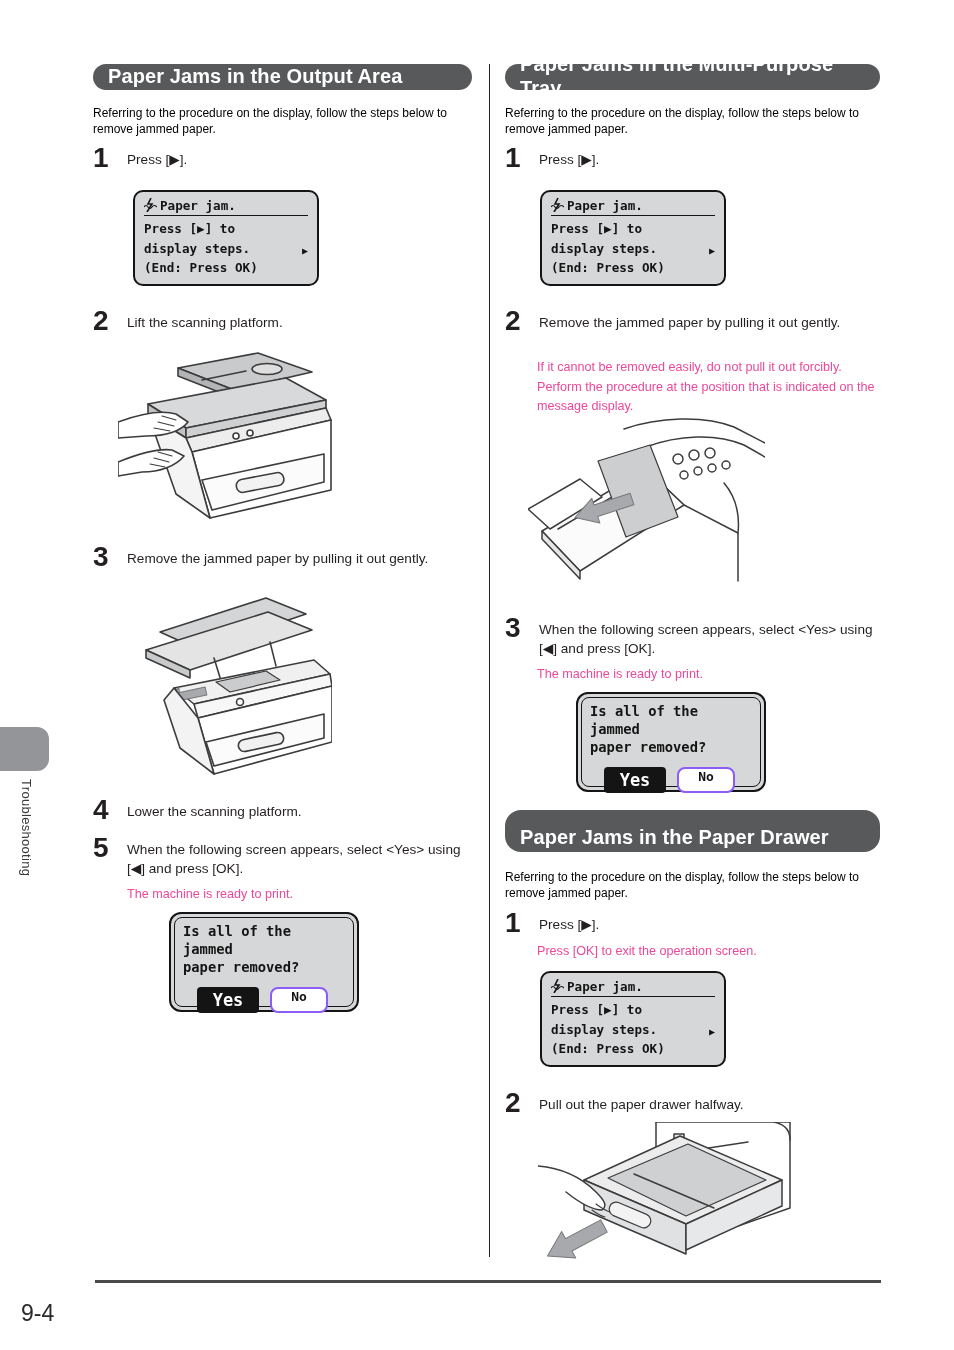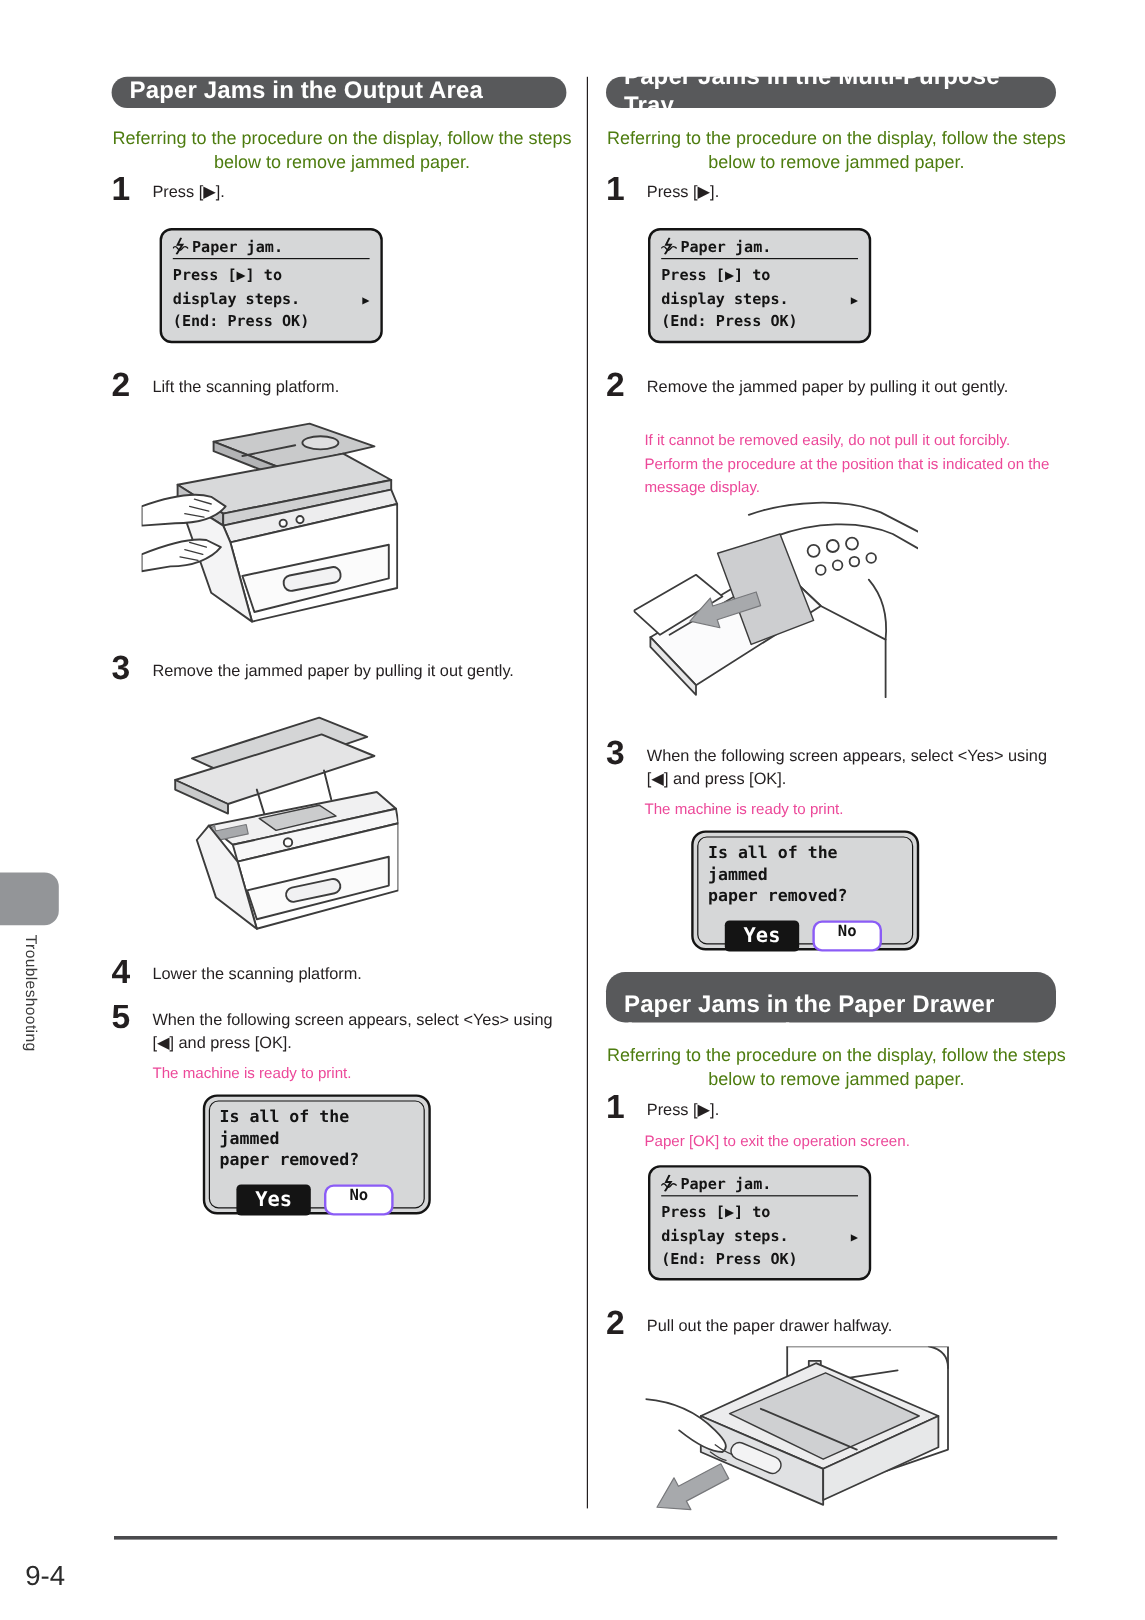--- a/index.html
+++ b/index.html
@@ -4,21 +4,21 @@
 <style>
   html,body{margin:0;padding:0;background:#ffffff;}
   .page{position:relative;width:954px;height:1350px;background:#ffffff;overflow:hidden;
         font-family:"Liberation Sans",sans-serif;color:#231f20;}
   
   .hdr{position:absolute;background:#58595b;color:#ffffff;font-weight:bold;
        font-size:20px;line-height:1.18;border-radius:14px;display:flex;align-items:center;
        padding:2px 10px 2px 15px;box-sizing:border-box;letter-spacing:.1px;}
   .hdr.two{align-items:flex-start;padding-top:16px;border-radius:16px;}
   
-  .intro{position:absolute;font-size:15px;line-height:1.32;color:#4d7c0f;text-align:center;}
+  .intro{position:absolute;font-size:12px;line-height:1.32;color:#000000;}
   .note{position:absolute;font-size:12.6px;line-height:1.55;color:#ec4899;}
   
   .step{position:absolute;display:flex;align-items:flex-start;}
   .step-num{width:34px;flex:none;font-size:28px;font-weight:bold;line-height:.8;letter-spacing:-1px;}
   .step-txt{font-size:13.6px;font-weight:normal;line-height:1.4;padding-top:3px;}
   
   .lcd{position:absolute;width:186px;height:96px;background:#d6d7d8;border:2px solid #141414;
        border-radius:10px;box-sizing:border-box;padding:6px 9px 4px 9px;
        font-family:"DejaVu Sans Mono",monospace;font-weight:bold;font-size:12.6px;color:#141414;}
   .lcd-row1{display:flex;align-items:flex-start;gap:3px;border-bottom:1.6px solid #141414;
@@ -235,21 +235,21 @@
     <span>Paper Jams in the Paper Drawer (Drawer 1 or 2)</span>
   </div>
 
   <div class="intro" style="left:505px;top:870px;width:384px;">Referring to the procedure on the display, follow the steps below to remove jammed paper.</div>
 
   <div class="step" style="left:505px;top:912px;width:360px;">
     <span class="step-num">1</span>
     <span class="step-txt">Press [▶].</span>
   </div>
 
-  <div class="note" style="left:537px;top:942px;width:340px;">Paper [OK] to exit the operation screen.</div>
+  <div class="note" style="left:537px;top:942px;width:340px;">Press [OK] to exit the operation screen.</div>
 
   <div class="lcd" style="left:540px;top:971px;">
     <div class="lcd-row1">
       <svg width="13" height="14" viewBox="0 0 13 14">
         <path d="M7,0 L4,6 L8,6 L3,14" stroke="#141414" stroke-width="1.6" fill="none"></path>
         <path d="M0,9 q2,-3 4,0 q2,3 4,0 q2,-3 5,0" stroke="#141414" stroke-width="1.2" fill="none"></path>
       </svg>
       <span>Paper jam.</span>
     </div>
     <div class="lcd-row">Press [▶] to</div>

